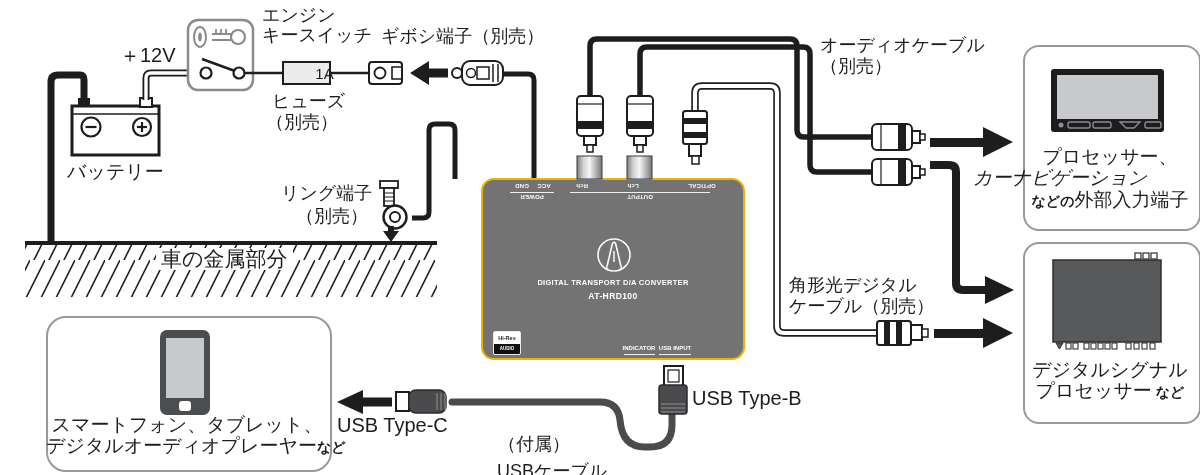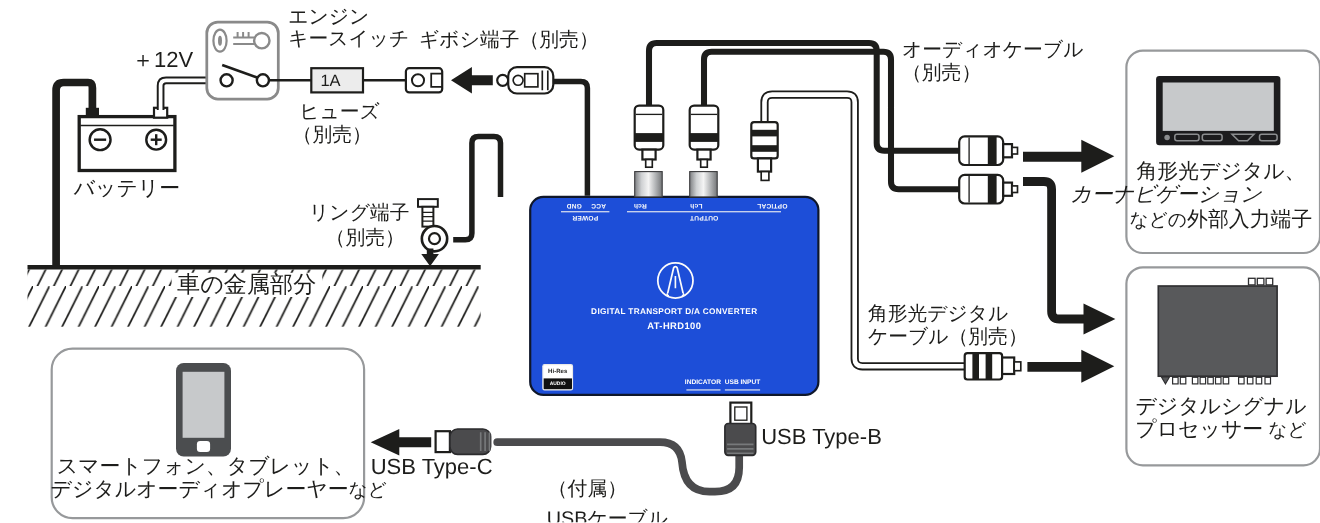--- a/index.html
+++ b/index.html
@@ -2,26 +2,26 @@
 <html><head>
 <meta charset="utf-8">
 <style>
   html,body{margin:0;padding:0;background:#fff;}
   #canvas{position:relative;width:1200px;height:475px;background:#fff;overflow:hidden;
           font-family:"Liberation Sans","DejaVu Sans",sans-serif;color:#1d1d1b;}
   #wires{position:absolute;left:0;top:0;z-index:5;pointer-events:none;}
   .box{position:absolute;background:#fff;border:2.5px solid #97999b;border-radius:16px;z-index:1;}
   .lbl{position:absolute;z-index:10;white-space:nowrap;line-height:1.05;font-weight:500;color:#1d1d1b;}
   .s18{font-size:18px;} .s19{font-size:19px;} .s20{font-size:20px;} .s21{font-size:21px;} .s15{font-size:15px;}
-  .sm{font-size:17px;}
+  .sm{font-size:14px;font-weight:bold;}
   .ctr{text-align:center;}
   .whitebg{background:#fff;padding:0 5px;}
   
-  #device{position:absolute;left:481px;top:178px;width:264px;height:182px;background:#1d4ed8;
-          border:2px solid #0f172a;border-radius:13px;box-sizing:border-box;z-index:2;}
+  #device{position:absolute;left:481px;top:178px;width:264px;height:182px;background:#737373;
+          border:2px solid #eab308;border-radius:13px;box-sizing:border-box;z-index:2;}
   .flip{position:absolute;transform:translateX(-50%) rotate(180deg);color:#fbfbfb;
         font-size:6px;font-weight:bold;letter-spacing:.2px;}
   .wline{position:absolute;height:1.2px;background:#f0f0f0;}
   .devtxt{position:absolute;width:100%;text-align:center;color:#fff;font-weight:bold;}
   .ulab{position:absolute;color:#fff;font-size:6px;font-weight:bold;transform:translateX(-50%);}
   .uline{position:absolute;height:1px;background:#f0f0f0;}
   .hires{position:absolute;left:10px;top:151px;width:26px;height:22px;border:1px solid #e9e9e9;
          background:#fff;border-radius:2px;overflow:hidden;}
   .hires-top{height:12px;color:#1d1d1b;font-size:5.5px;font-weight:bold;text-align:center;line-height:13px;}
   .hires-bot{height:10px;background:#101010;color:#fff;font-size:4.5px;font-weight:bold;text-align:center;line-height:10px;}
@@ -261,33 +261,33 @@
       <rect x="664" y="366" width="19" height="20" fill="#fff" stroke="#1d1d1b" stroke-width="2"></rect>
       <rect x="668" y="370" width="11" height="12" fill="none" stroke="#1d1d1b" stroke-width="1.2"></rect>
       <rect x="659" y="385" width="28" height="29" rx="3" fill="#4b4b4d" stroke="#2b2b2d" stroke-width="1.5"></rect>
       <path d="M661,404 H685 M661,408 H685 M661,412 H685" stroke="#77797b" stroke-width="1.5"></path>
     </g>
   </svg>
 
   <div class="lbl s20" style="left:120px;top:45px;">＋12V</div>
   <div class="lbl s18" style="left:262px;top:6px;">エンジン</div>
   <div class="lbl s18" style="left:262px;top:26px;text-align:right;">キースイッチ</div>
-  <div class="lbl s15 ctr" style="left:283px;top:63px;width:35px;line-height:21px;">1A</div>
+  <div class="lbl s15 ctr" style="left:283px;top:63px;width:35px;line-height:21px;padding-left:24px;">1A</div>
   <div class="lbl s18" style="left:272px;top:92px;">ヒューズ</div>
   <div class="lbl s18" style="left:266px;top:113px;">（別売）</div>
   <div class="lbl s18" style="left:381px;top:27px;">ギボシ端子（別売）</div>
   <div class="lbl s19" style="left:67px;top:162px;">バッテリー</div>
   <div class="lbl s18" style="left:281px;top:184px;">リング端子</div>
   <div class="lbl s18" style="left:296px;top:207px;">（別売）</div>
   <div class="lbl s21 whitebg" style="left:156px;top:248px;z-index:12;">車の金属部分</div>
 
   <div class="lbl s18" style="left:820px;top:36px;">オーディオケーブル</div>
   <div class="lbl s18" style="left:820px;top:57px;">（別売）</div>
 
-  <div class="lbl s19 ctr" style="left:1023px;top:147px;width:174px;">角形光デジタル、</div>
+  <div class="lbl s19 ctr" style="left:1023px;top:147px;width:174px;">プロセッサー、</div>
   <div class="lbl s19 ctr" style="left:973px;top:168px;width:174px;font-style:italic;">カーナビゲーション</div>
   <div class="lbl s19 ctr" style="left:1023px;top:190px;width:174px;">
     <span class="sm">などの</span><span>外部入力端子</span>
   </div>
 
   <div class="lbl s18" style="left:789px;top:297px;">ケーブル（別売）</div>
   <div class="lbl s18" style="left:789px;top:276px;">角形光デジタル</div>
 
   <div class="lbl s19 ctr" style="left:1023px;top:360px;width:174px;">デジタルシグナル</div>
   <div class="lbl s19 ctr" style="left:1023px;top:381px;width:174px;">

